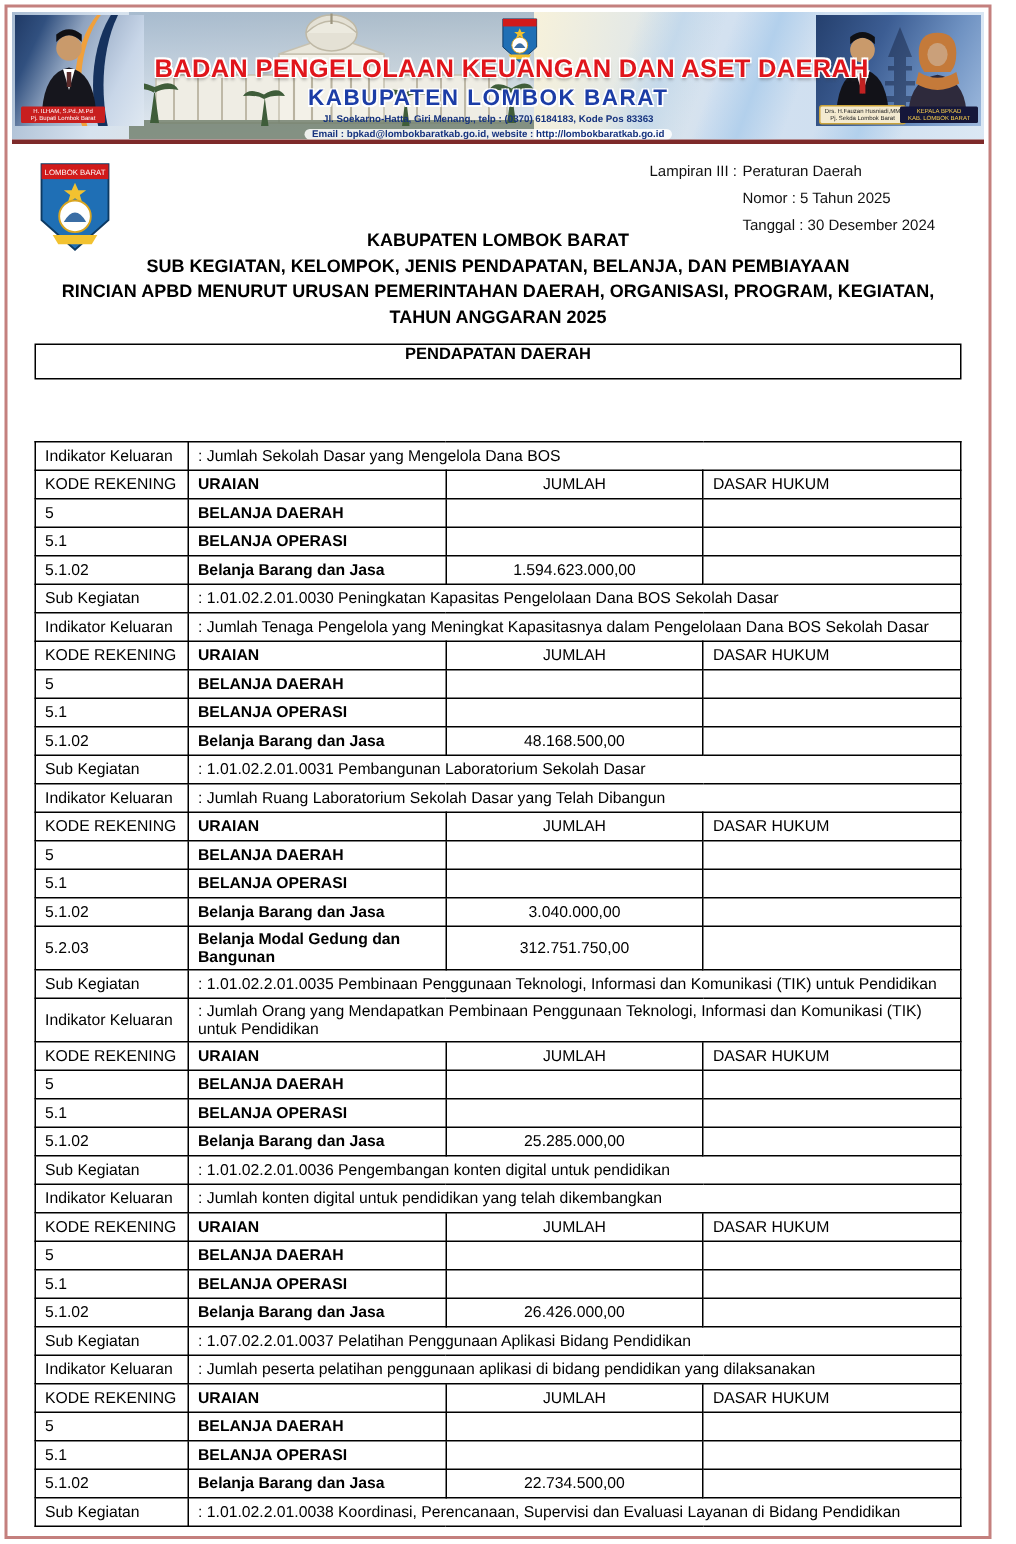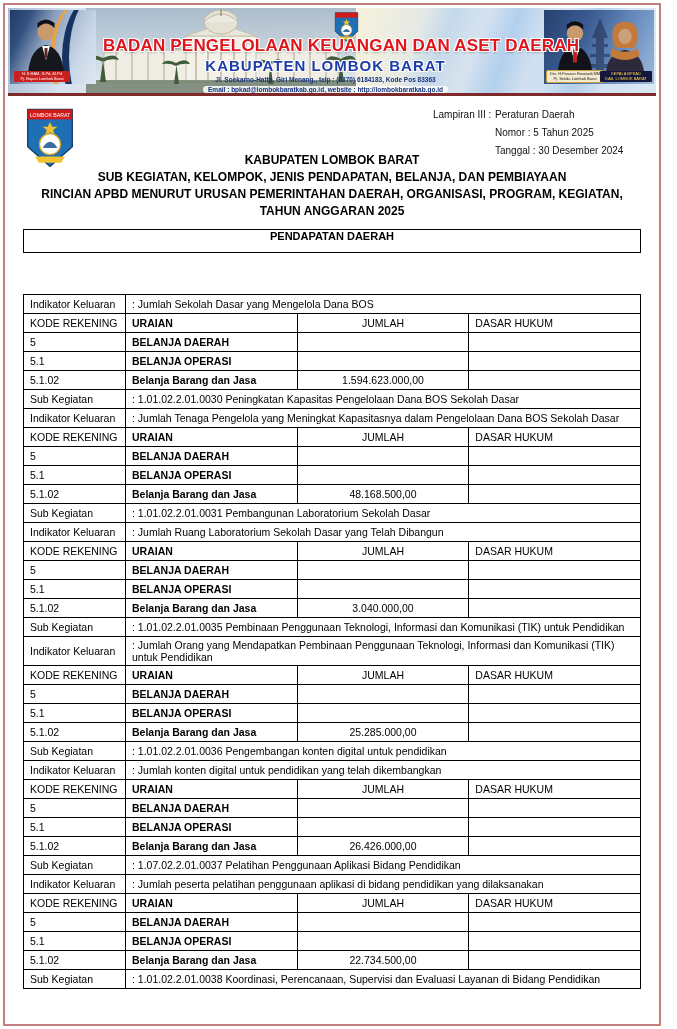--- a/index.html
+++ b/index.html
@@ -300,20 +300,26 @@
               <td class="c-jumlah"></td>
               <td class="c-dasar"></td>
             </tr>
             <tr>
               <td class="c-kode">5.1.02</td>
               <td class="c-uraian ind3">Belanja Barang dan Jasa</td>
               <td class="c-jumlah">3.040.000,00</td>
               <td class="c-dasar"></td>
             </tr>
             <tr>
+              <td class="c-kode">5.2.03</td>
+              <td class="c-uraian ind3">Belanja Modal Gedung dan Bangunan</td>
+              <td class="c-jumlah">312.751.750,00</td>
+              <td class="c-dasar"></td>
+            </tr>
+            <tr>
               <td class="c-kode">Sub Kegiatan</td>
               <td class="" colspan="3">: 1.01.02.2.01.0035 Pembinaan Penggunaan Teknologi, Informasi dan Komunikasi (TIK) untuk Pendidikan</td>
             </tr>
             <tr>
               <td class="c-kode">Indikator Keluaran</td>
               <td class="" colspan="3">: Jumlah Orang yang Mendapatkan Pembinaan Penggunaan Teknologi, Informasi dan Komunikasi (TIK) untuk Pendidikan</td>
             </tr>
             <tr class="hdr">
               <td class="c-kode">KODE REKENING</td>
               <td class="c-uraian">URAIAN</td>

